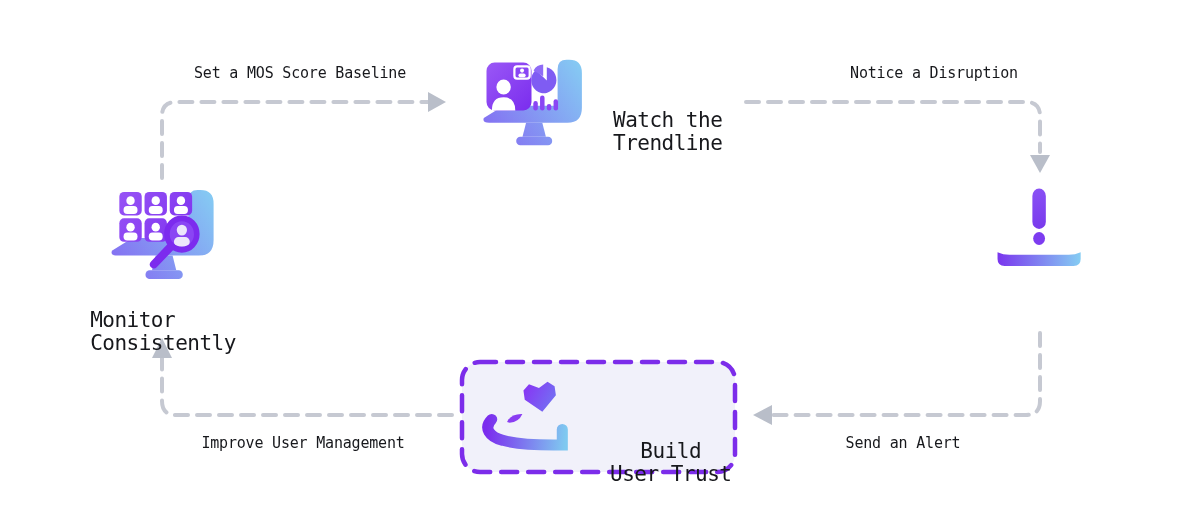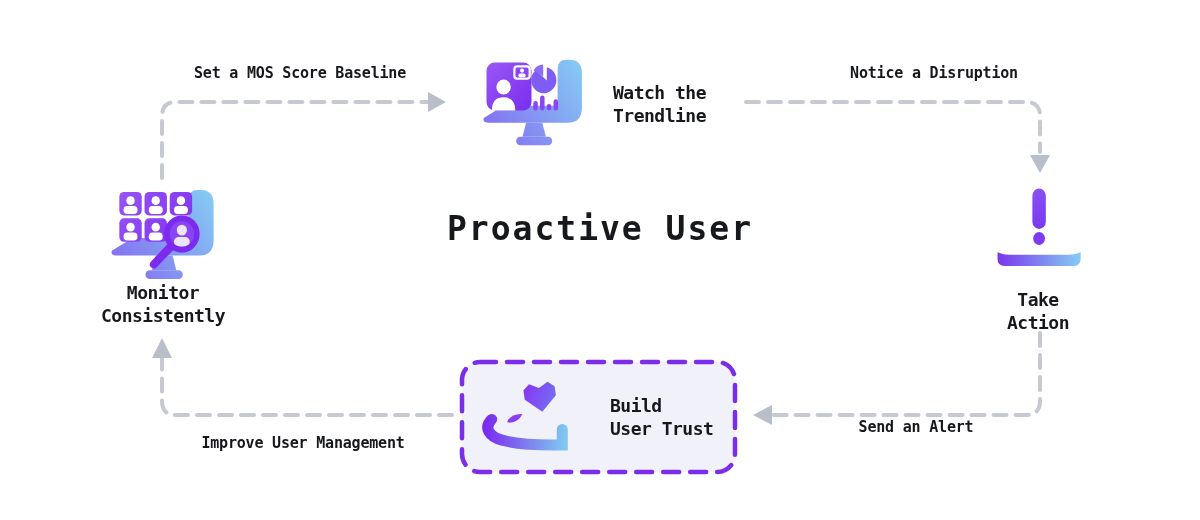--- a/index.html
+++ b/index.html
@@ -9,27 +9,27 @@
     color:#17181c; overflow:hidden;
   }
   .overlay { position:absolute; left:0; top:0; width:1200px; height:520px; }
   .title {
     position:absolute; left:600px; top:210px; transform:translateX(-50%);
     text-align:center; font-size:33px; font-weight:700; letter-spacing:2px;
     line-height:38px; white-space:nowrap;
   }
   .edge-label {
     position:absolute; transform:translateX(-50%);
-    font-size:15px; font-weight:700; letter-spacing:-0.2px; white-space:nowrap;
+    font-size:15px; font-weight:400; letter-spacing:-0.2px; white-space:nowrap;
   }
   .node-label {
-    position:absolute; font-size:18px; font-weight:700; letter-spacing:-0.5px;
-    line-height:23px; white-space:nowrap;
+    position:absolute; font-size:21px; font-weight:400; letter-spacing:-0.5px;
+    line-height:23px; white-space:nowrap;margin-top:28px;
   }
-  .node-label.centered { transform:translateX(-50%); text-align:center; }
+  .node-label.centered { transform:translateX(-50%); text-align:left; }
   .icon-svg { position:absolute; }
 </style>
 </head>
 <body>
 
 <div class="canvas">
 
   <svg class="overlay" viewBox="0 0 1200 520">
 
     <rect x="462" y="362" width="273" height="110" rx="18" fill="#f1f1fa" stroke="#7c2dea" stroke-width="4.5" stroke-dasharray="16 11" stroke-linecap="round"></rect>
@@ -41,26 +41,25 @@
     <polygon points="1030,155 1050,155 1040,173" fill="#b9bec9"></polygon>
 
     <path d="M 1040 333 L 1040 401 Q 1040 415 1026 415 L 772 415" fill="none" stroke="#c6c9d2" stroke-width="4" stroke-dasharray="13 9" stroke-linecap="round"></path>
     <polygon points="772,405 772,425 753,415" fill="#b9bec9"></polygon>
 
     <path d="M 452 415 L 176 415 Q 162 415 162 401 L 162 358" fill="none" stroke="#c6c9d2" stroke-width="4" stroke-dasharray="13 9" stroke-linecap="round"></path>
     <polygon points="152,358 172,358 162,338" fill="#b9bec9"></polygon>
   </svg>
 
   <div class="title">
-    <div>Proactive User</div>
   </div>
 
   <div class="edge-label" style="left:300px; top:64px;">Set a MOS Score Baseline</div>
   <div class="edge-label" style="left:904px; top:64px;margin-left:30px;">Notice a Disruption</div>
-  <div class="edge-label" style="left:903px; top:418px;margin-left:13px;">Send an Alert</div>
+  <div class="edge-label" style="left:903px; top:434px;">Send an Alert</div>
   <div class="edge-label" style="left:303px; top:434px;">Improve User Management</div>
 
   <svg class="icon-svg" style="left:110px; top:186px; width:112px; height:98px;" viewBox="0 0 120 100" preserveAspectRatio="none">
     <defs>
       <linearGradient id="g-mon1" gradientUnits="userSpaceOnUse" x1="0" y1="90" x2="115" y2="10">
         <stop offset="0" stop-color="#8468f2"></stop>
           <stop offset="1" stop-color="#85cdf3"></stop>
       </linearGradient>
       <linearGradient id="g-tile1" gradientUnits="userSpaceOnUse" x1="0" y1="0" x2="95" y2="70">
         <stop offset="0" stop-color="#9a58f6"></stop>
@@ -153,40 +152,36 @@
       </linearGradient>
       <linearGradient id="g-exbase" gradientUnits="userSpaceOnUse" x1="7" y1="85" x2="112" y2="85">
         <stop offset="0" stop-color="#7a36ee"></stop>
           <stop offset="1" stop-color="#85cdf3"></stop>
       </linearGradient>
     </defs>
     <rect x="51" y="3" width="17" height="47" rx="8.5" fill="url(#g-ex)"></rect>
     <circle cx="59.5" cy="61" r="7.5" fill="#7d3cf0"></circle>
     <path d="M 7 77 Q 14 80 22 80 L 97 80 Q 105 80 112 77 L 112 85 Q 112 93 103 93 L 16 93 Q 7 93 7 85 Z" fill="url(#g-exbase)"></path>
   </svg>
-  <div class="node-label centered" style="left:1038px; top:288px;">
-    <div>Take</div>
-    <div>Action</div>
-  </div>
 
   <svg class="icon-svg" style="left:479px; top:374px; width:102px; height:84px;" viewBox="0 0 120 100" preserveAspectRatio="none">
     <defs>
       <linearGradient id="g-heart" gradientUnits="userSpaceOnUse" x1="50" y1="10" x2="94" y2="40">
         <stop offset="0" stop-color="#8b2cf4"></stop>
           <stop offset="1" stop-color="#6f7bf2"></stop>
       </linearGradient>
       <linearGradient id="g-hand" gradientUnits="userSpaceOnUse" x1="8" y1="70" x2="102" y2="78">
         <stop offset="0" stop-color="#7b2cee"></stop>
           <stop offset="1" stop-color="#7fc9f0"></stop>
       </linearGradient>
     </defs>
     <path d="M 15 54 C 5 64 12 75 28 79 C 46 84 66 84.5 88 84.5 L 98 84.5 L 98 66" fill="none" stroke="url(#g-hand)" stroke-width="13" stroke-linecap="round"></path>
     <path d="M 33 57 Q 38 47 51 47.5 Q 47 57 36 58 Z" fill="#8a3df2"></path>
     <g transform="rotate(-8 72 27)">
       <path d="M 72 45 L 53.5 28 L 53.5 17 L 61 10.5 L 72 16.5 L 83 10.5 L 90.5 17 L 90.5 28 Z" fill="url(#g-heart)"></path>
     </g>
   </svg>
-  <div class="node-label" style="left:610px; top:394px;">
+  <div class="node-label" style="left:610px; top:412px;text-align:center;">
     <div>Build</div>
     <div>User Trust</div>
   </div>
 
 </div>
 
 </body></html>

